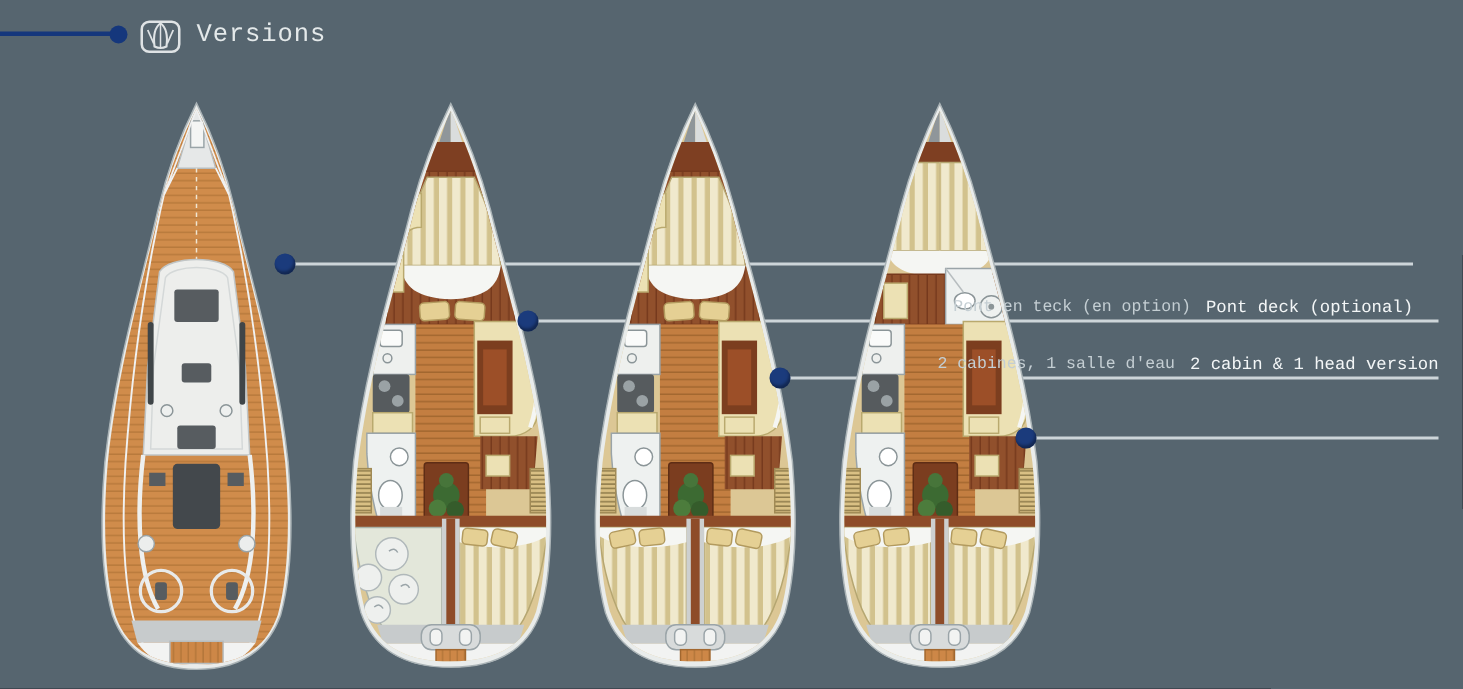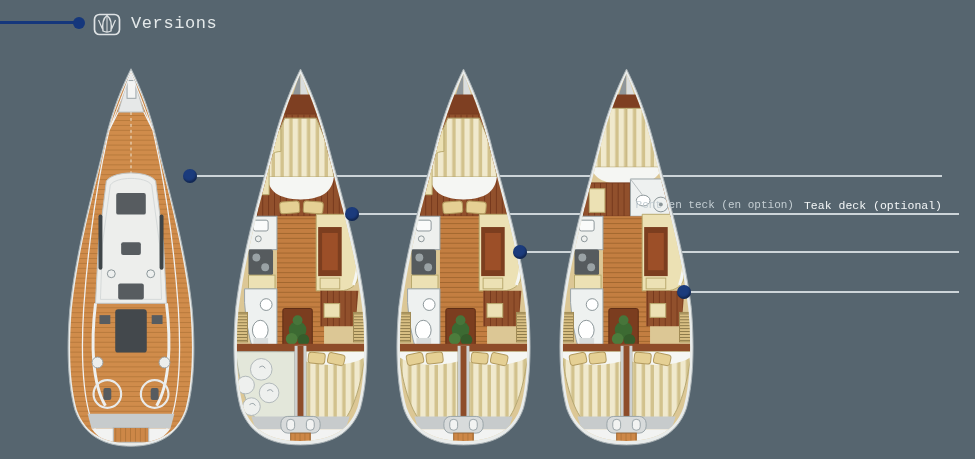--- a/index.html
+++ b/index.html
@@ -362,16 +362,20 @@
     </g>
   </svg>
 
   <div class="mdot d1"></div>
   <div class="mdot d2"></div>
   <div class="mdot d3"></div>
   <div class="mdot d4"></div>
 
   <div class="row r1">
     <span class="fr">Pont en teck (en option)</span>
-    <span class="en">Teak deck (optional)</span>
+    <span class="en">Pont deck (optional)</span>
   </div>
+  <div class="row r2">
+    <span class="fr">2 cabines, 1 salle d'eau</span>
+    <span class="en">2 cabin &amp; 1 head version</span>
+  </div>
 
 </div>
 
 </body></html>

